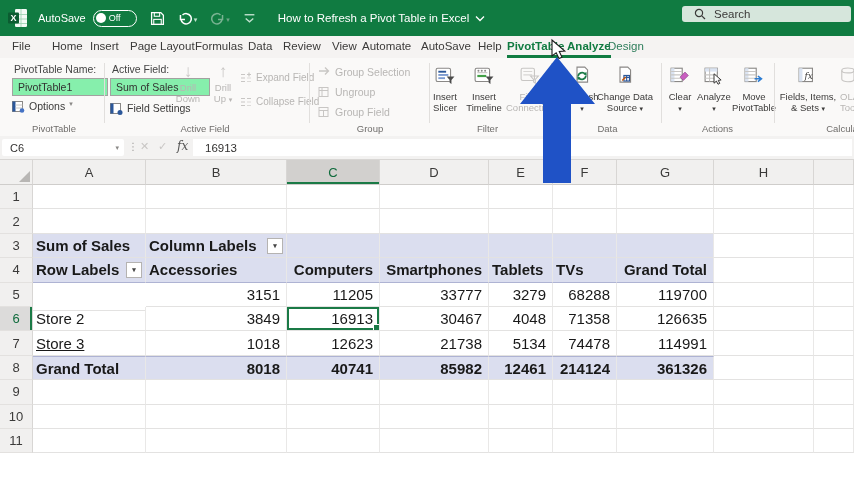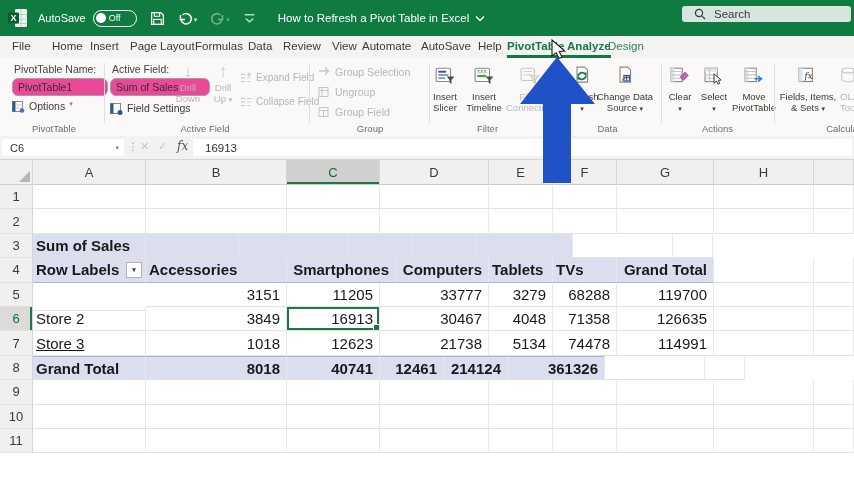--- a/index.html
+++ b/index.html
@@ -27,21 +27,21 @@
   .tab{position:absolute;top:0;height:19px;line-height:20px;font-size:11.5px;color:#3b3a39;
        cursor:pointer;white-space:nowrap;}
   .tab.active{color:#107B41;font-weight:700;border-bottom:3px solid #107B41;}
   .tab.ctx{color:#2e7d5b;}
   
   .ribbon{position:absolute;left:0;top:58px;width:854px;height:78px;background:#faf9f8;
           border-bottom:1px solid #e1dfdd;font-size:10.5px;color:#3b3a39;}
   .gdiv{position:absolute;top:5px;height:60px;width:1px;background:#e1dfdd;}
   .glabel{position:absolute;bottom:2px;font-size:9.5px;color:#6f6d6b;text-align:center;white-space:nowrap;}
   .rcap{position:absolute;font-size:10.5px;color:#444;}
-  .rin{position:absolute;height:16px;background:#ec4899;border:1px solid #a3a1a0;border-radius:6px;
+  .rin{position:absolute;height:16px;background:#86efac;border:1px solid #a3a1a0;border-radius:0;
        font-size:10.5px;color:#323130;display:flex;align-items:center;padding:0 5px;cursor:text;}
   .rbtn{position:absolute;display:flex;gap:4px;cursor:pointer;white-space:nowrap;}
   .bigbtn{position:absolute;top:5px;text-align:center;font-size:9.5px;line-height:11px;
           color:#3b3a39;cursor:pointer;}
   .bigbtn .bicon{display:flex;justify-content:center;height:26px;align-items:center;margin-bottom:2px;}
   .dimtxt{color:#b8b6b4;}
   .arrowglyph{font-size:17px;color:#c8c6c4;line-height:20px;}
   .chev-g{font-size:7px;color:#8a8886;}
   .stack{position:absolute;text-align:center;font-size:9.5px;line-height:11px;color:#b8b6b4;cursor:default;}
   
@@ -325,21 +325,21 @@
     </div>
     <div class="bigbtn" style="left:697px;width:34px">
       <span class="bicon">
         <svg width="20" height="20" viewBox="0 0 18 18">
           <rect x="1" y="2" width="11" height="12" fill="#fff" stroke="#8a8886"></rect>
           <rect x="1" y="2" width="11" height="3" fill="#dbe4f2"></rect>
           <path d="M1 8 h11 M1 11 h11 M5 2 v12" stroke="#c8c6c4"></path>
           <polygon points="9,7 9,15.5 11.2,13.6 12.6,16.4 14.2,15.6 12.8,12.9 15.4,12.6" fill="#fff" stroke="#3b3a39" stroke-width="0.9"></polygon>
         </svg>
       </span>
-      <span>Select</span><br><span style="font-size:7px">▾</span>
+      <span>Analyze</span><br><span style="font-size:7px">▾</span>
     </div>
     <div class="bigbtn" style="left:732px;width:44px">
       <span class="bicon">
         <svg width="20" height="20" viewBox="0 0 18 18">
           <rect x="1" y="2" width="10" height="12" fill="#fff" stroke="#8a8886"></rect>
           <rect x="1" y="2" width="3" height="12" fill="#dbe4f2"></rect>
           <path d="M1 5 h10 M1 8 h10 M1 11 h10" stroke="#c8c6c4"></path>
           <path d="M9.5 11.5 h5 M12.5 9 l3.2 2.5 l-3.2 2.5" stroke="#2b7cd3" fill="none" stroke-width="1.4"></path>
         </svg>
       </span>
@@ -418,34 +418,35 @@
         <div class="cell" style="width: 109px;"></div>
         <div class="cell" style="width: 64px;"></div>
         <div class="cell" style="width: 64px;"></div>
         <div class="cell" style="width: 97px;"></div>
         <div class="cell" style="width: 100px;"></div>
         <div class="cell" style="width: 40px;"></div>
       </div>
       <div class="srow">
         <div class="rhd">3</div>
         <div class="cell hl bold al" style="width: 113px;">Sum of Sales</div>
+        <div class="cell hl bold al" style="width: 141px;">Column Labels<span class="fbtn">▾</span></div>
         <div class="cell hl" style="width: 93px;"></div>
         <div class="cell hl" style="width: 109px;"></div>
         <div class="cell hl" style="width: 64px;"></div>
         <div class="cell hl" style="width: 64px;"></div>
         <div class="cell hl" style="width: 97px;"></div>
         <div class="cell" style="width: 100px;"></div>
         <div class="cell" style="width: 40px;"></div>
       </div>
       <div class="srow">
         <div class="rhd">4</div>
         <div class="cell hl hb bold al" style="width: 113px;">Row Labels<span class="fbtn">▾</span></div>
         <div class="cell hl hb bold al" style="width: 141px;">Accessories</div>
+        <div class="cell hl hb bold ar" style="width: 93px;">Computers</div>
         <div class="cell hl hb bold ar" style="width: 109px;">Smartphones</div>
-        <div class="cell hl hb bold ar" style="width: 93px;">Computers</div>
         <div class="cell hl hb bold al" style="width: 64px;">Tablets</div>
         <div class="cell hl hb bold al" style="width: 64px;">TVs</div>
         <div class="cell hl hb bold ar" style="width: 97px;">Grand Total</div>
         <div class="cell" style="width: 100px;"></div>
         <div class="cell" style="width: 40px;"></div>
       </div>
       <div class="srow">
         <div class="rhd">5</div>
         <div class="cell al" style="width: 113px; margin-top: 27px;">Store 1</div>
         <div class="cell ar" style="width: 141px;">3151</div>
@@ -479,20 +480,21 @@
         <div class="cell ar" style="width: 64px;">74478</div>
         <div class="cell ar" style="width: 97px;">114991</div>
         <div class="cell" style="width: 100px;"></div>
         <div class="cell" style="width: 40px;"></div>
       </div>
       <div class="srow">
         <div class="rhd">8</div>
         <div class="cell hl ht bold al" style="width: 113px;">Grand Total</div>
         <div class="cell hl ht bold ar" style="width: 141px;">8018</div>
         <div class="cell hl ht bold ar" style="width: 93px;">40741</div>
+        <div class="cell hl ht bold ar" style="width: 109px;">85982</div>
         <div class="cell hl ht bold ar" style="width: 64px;">12461</div>
         <div class="cell hl ht bold ar" style="width: 64px;">214124</div>
         <div class="cell hl ht bold ar" style="width: 97px;">361326</div>
         <div class="cell" style="width: 100px;"></div>
         <div class="cell" style="width: 40px;"></div>
       </div>
       <div class="srow">
         <div class="rhd">9</div>
         <div class="cell" style="width: 113px;"></div>
         <div class="cell" style="width: 141px;"></div>

